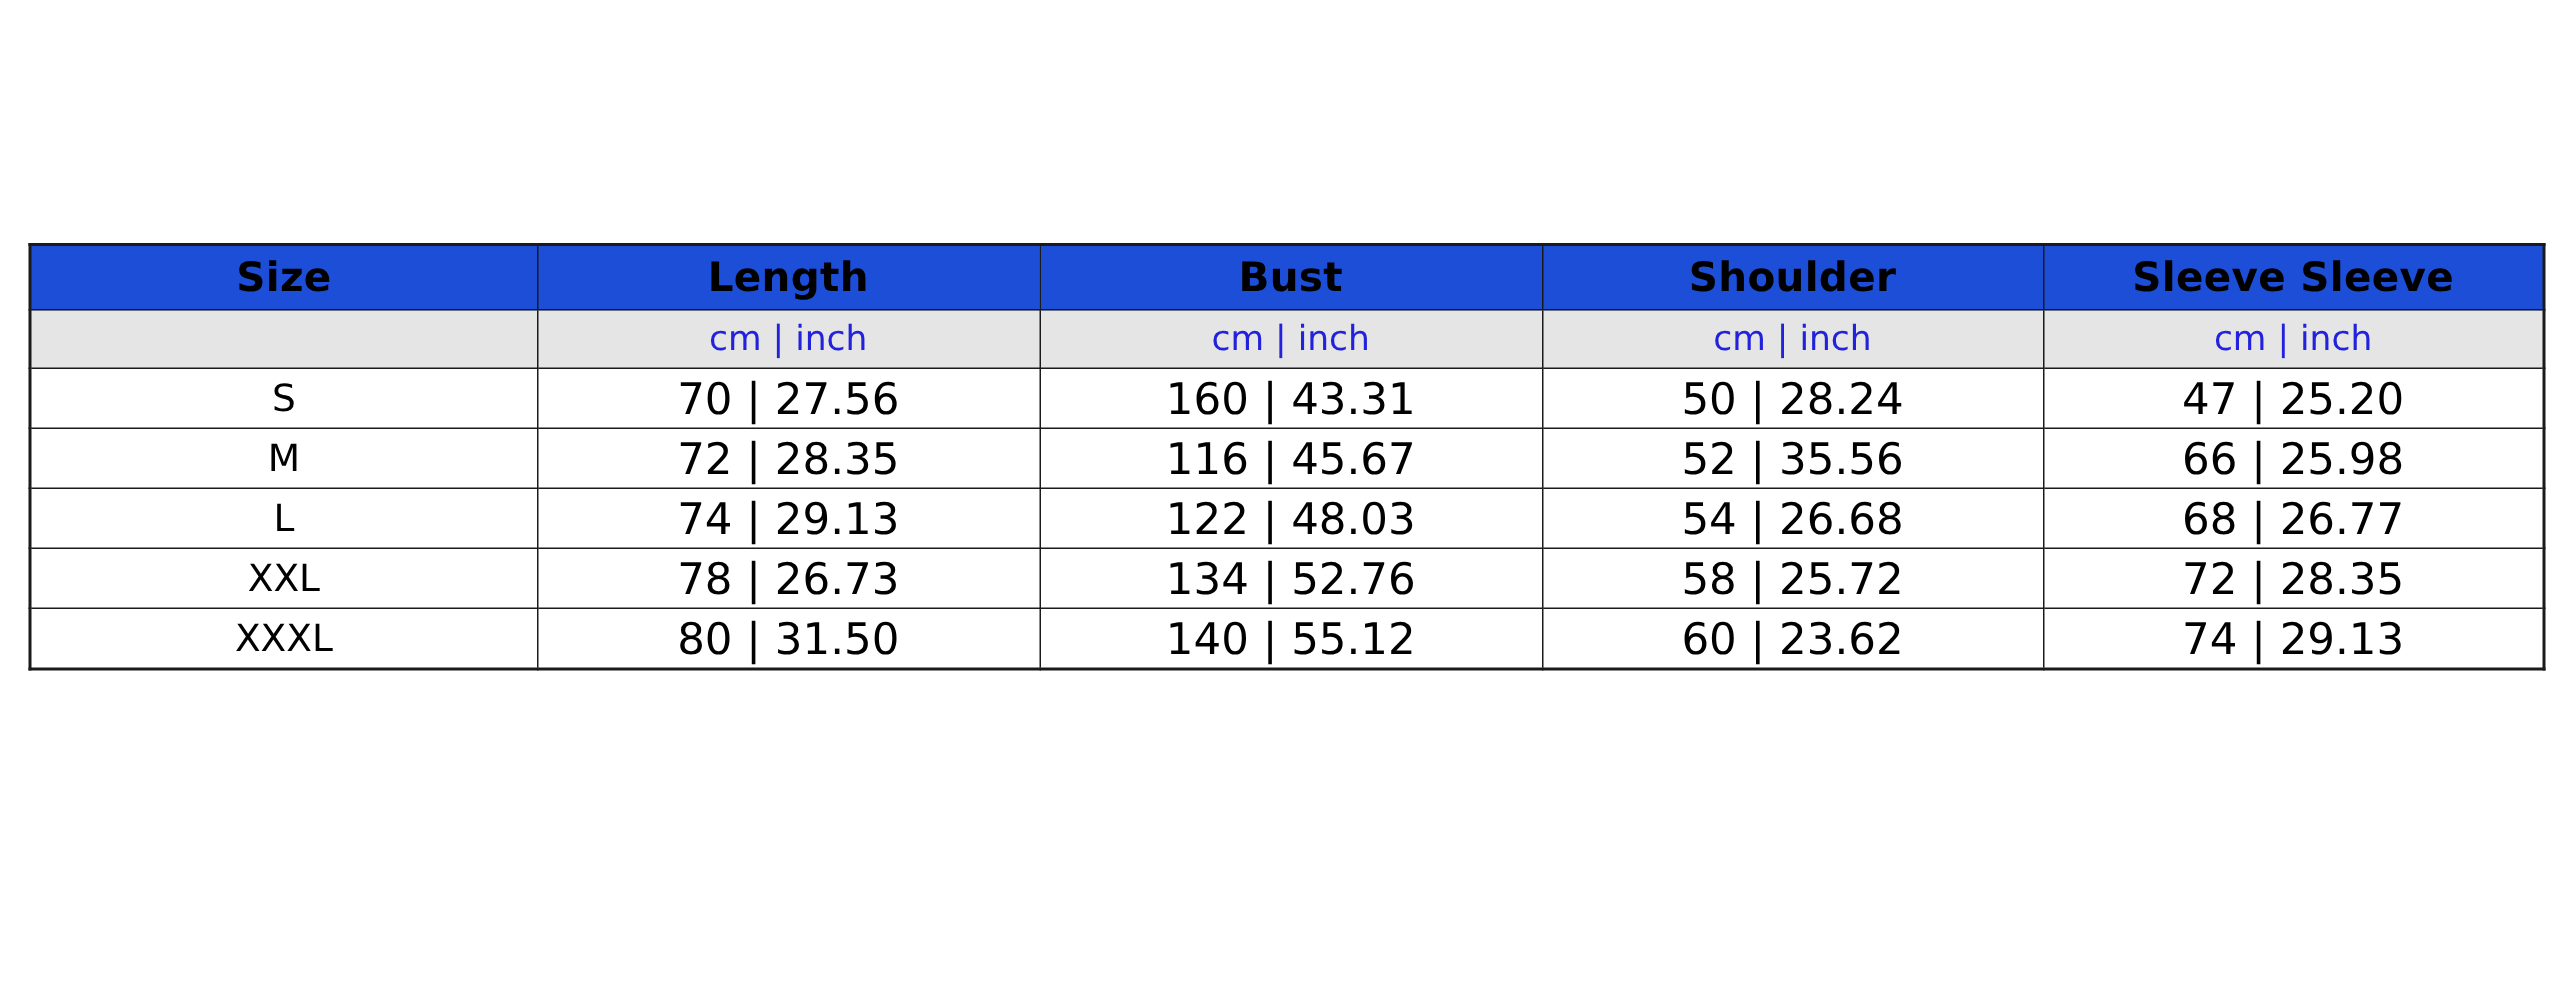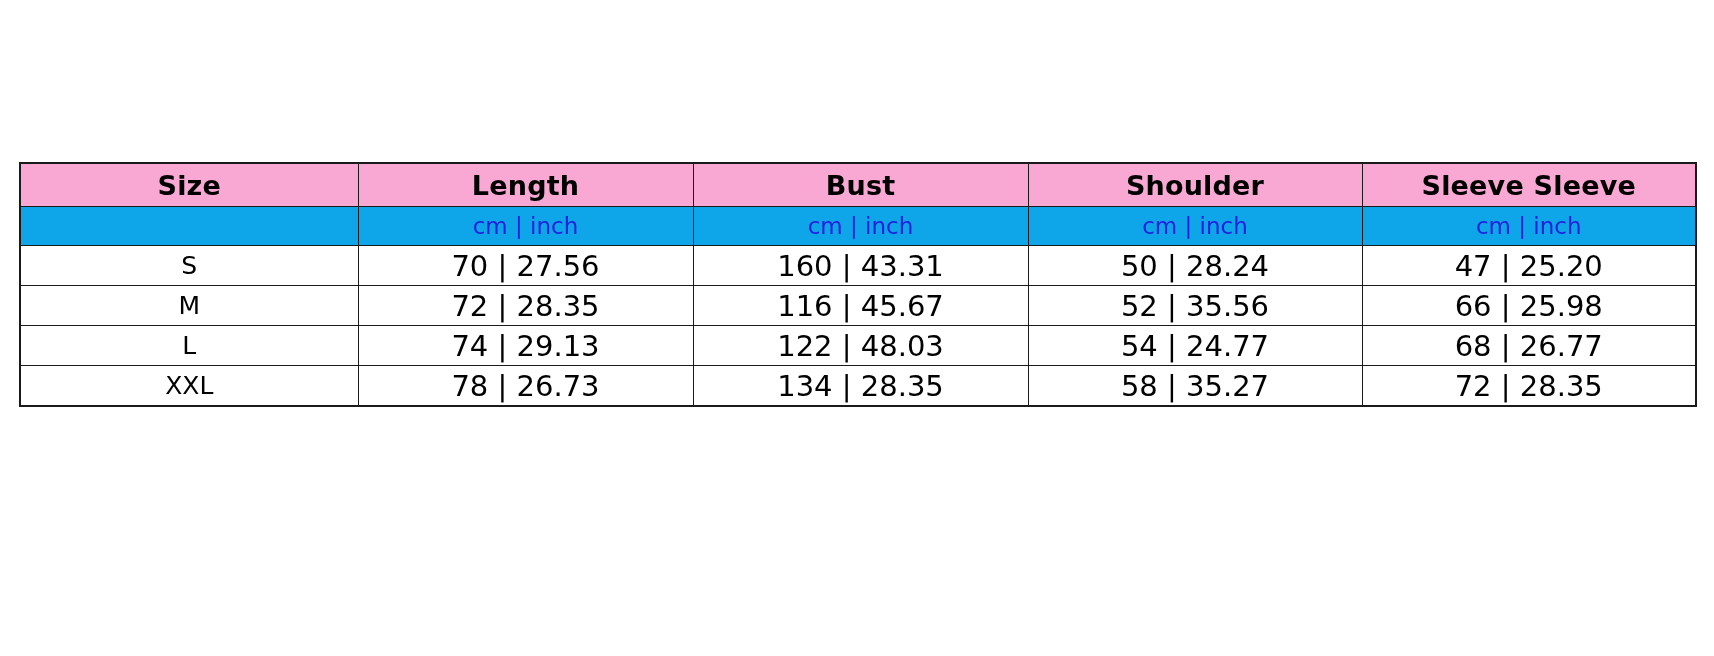--- a/index.html
+++ b/index.html
@@ -36,28 +36,28 @@
     font-weight: normal;
   }
   
   col.c0 { width: 338px; }
   col.c1 { width: 335px; }
   col.c2 { width: 335px; }
   col.c3 { width: 334px; }
   col.c4 { width: 334px; }
 
   tr.header-row th {
-    background: #f9a8d4;
+    background: #1d4ed8;
     font-weight: bold;
     font-size: 27px;
     height: 42px;
     letter-spacing: 0.2px;
   }
   tr.units-row td {
-    background: #0ea5e9;
+    background: #e5e5e5;
     height: 38px;
     font-size: 23px;
   }
   tr.units-row td.unit-cell {
     color: #2222dd;
   }
   tr.units-row td.empty-cell {
     color: #000000;
   }
   tr.data-row td {
@@ -110,25 +110,32 @@
         <td class="size-cell">M</td>
         <td>72 | 28.35</td>
         <td>116 | 45.67</td>
         <td>52 | 35.56</td>
         <td>66 | 25.98</td>
       </tr>
       <tr class="data-row">
         <td class="size-cell">L</td>
         <td>74 | 29.13</td>
         <td>122 | 48.03</td>
-        <td>54 | 24.77</td>
+        <td>54 | 26.68</td>
         <td>68 | 26.77</td>
       </tr>
       <tr class="data-row">
         <td class="size-cell">XXL</td>
         <td>78 | 26.73</td>
-        <td>134 | 28.35</td>
-        <td>58 | 35.27</td>
+        <td>134 | 52.76</td>
+        <td>58 | 25.72</td>
         <td>72 | 28.35</td>
+      </tr>
+      <tr class="data-row">
+        <td class="size-cell">XXXL</td>
+        <td>80 | 31.50</td>
+        <td>140 | 55.12</td>
+        <td>60 | 23.62</td>
+        <td>74 | 29.13</td>
       </tr>
     </tbody>
   </table>
 </div>
 
 </body></html>

